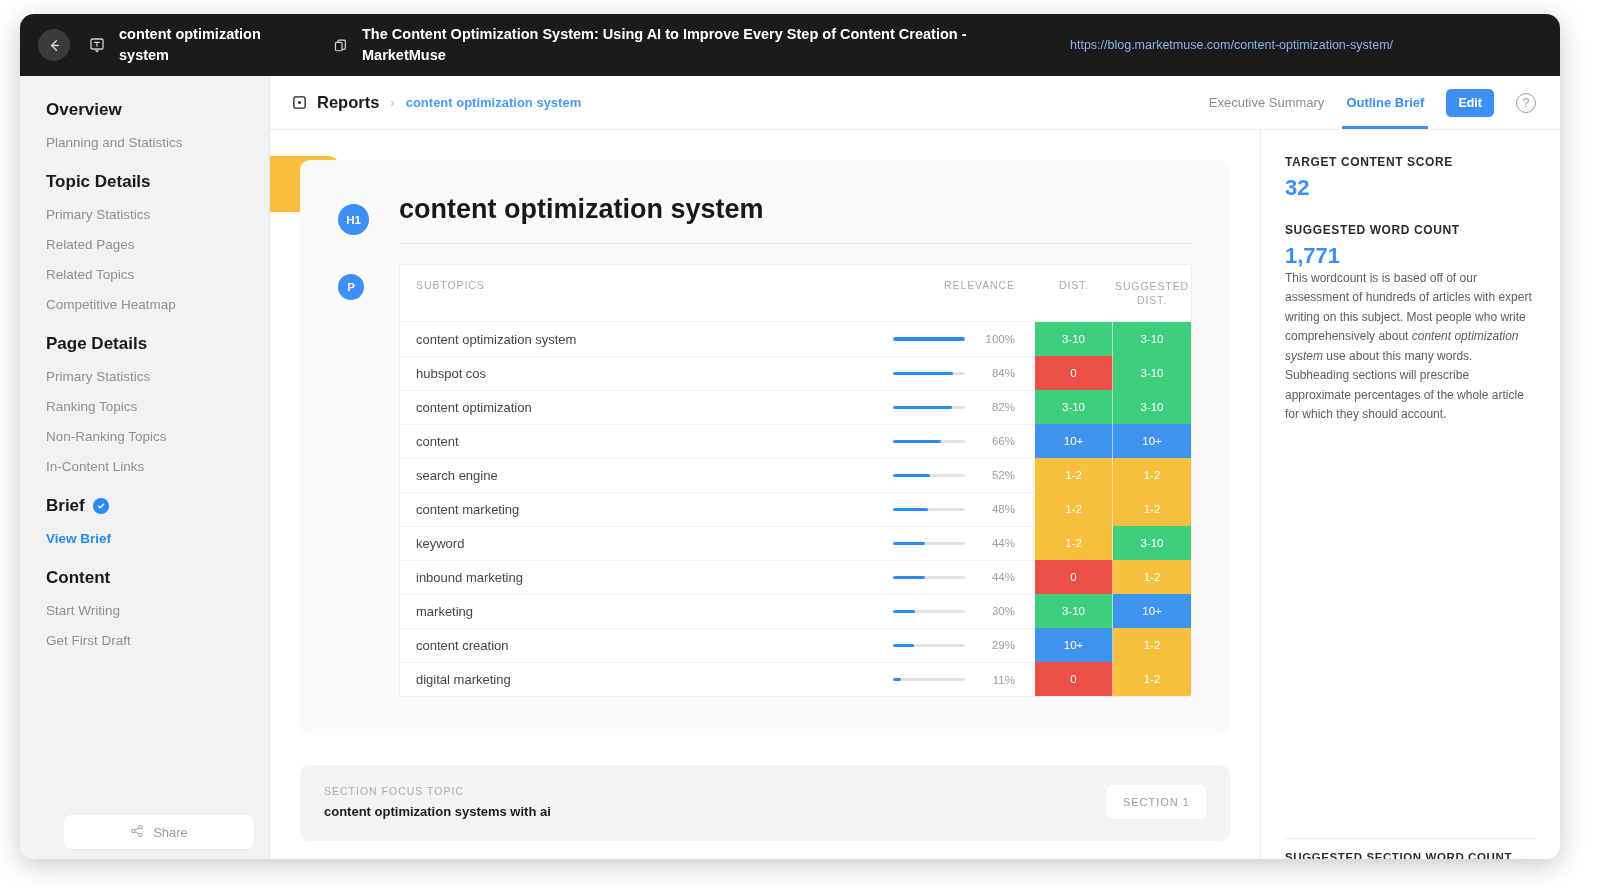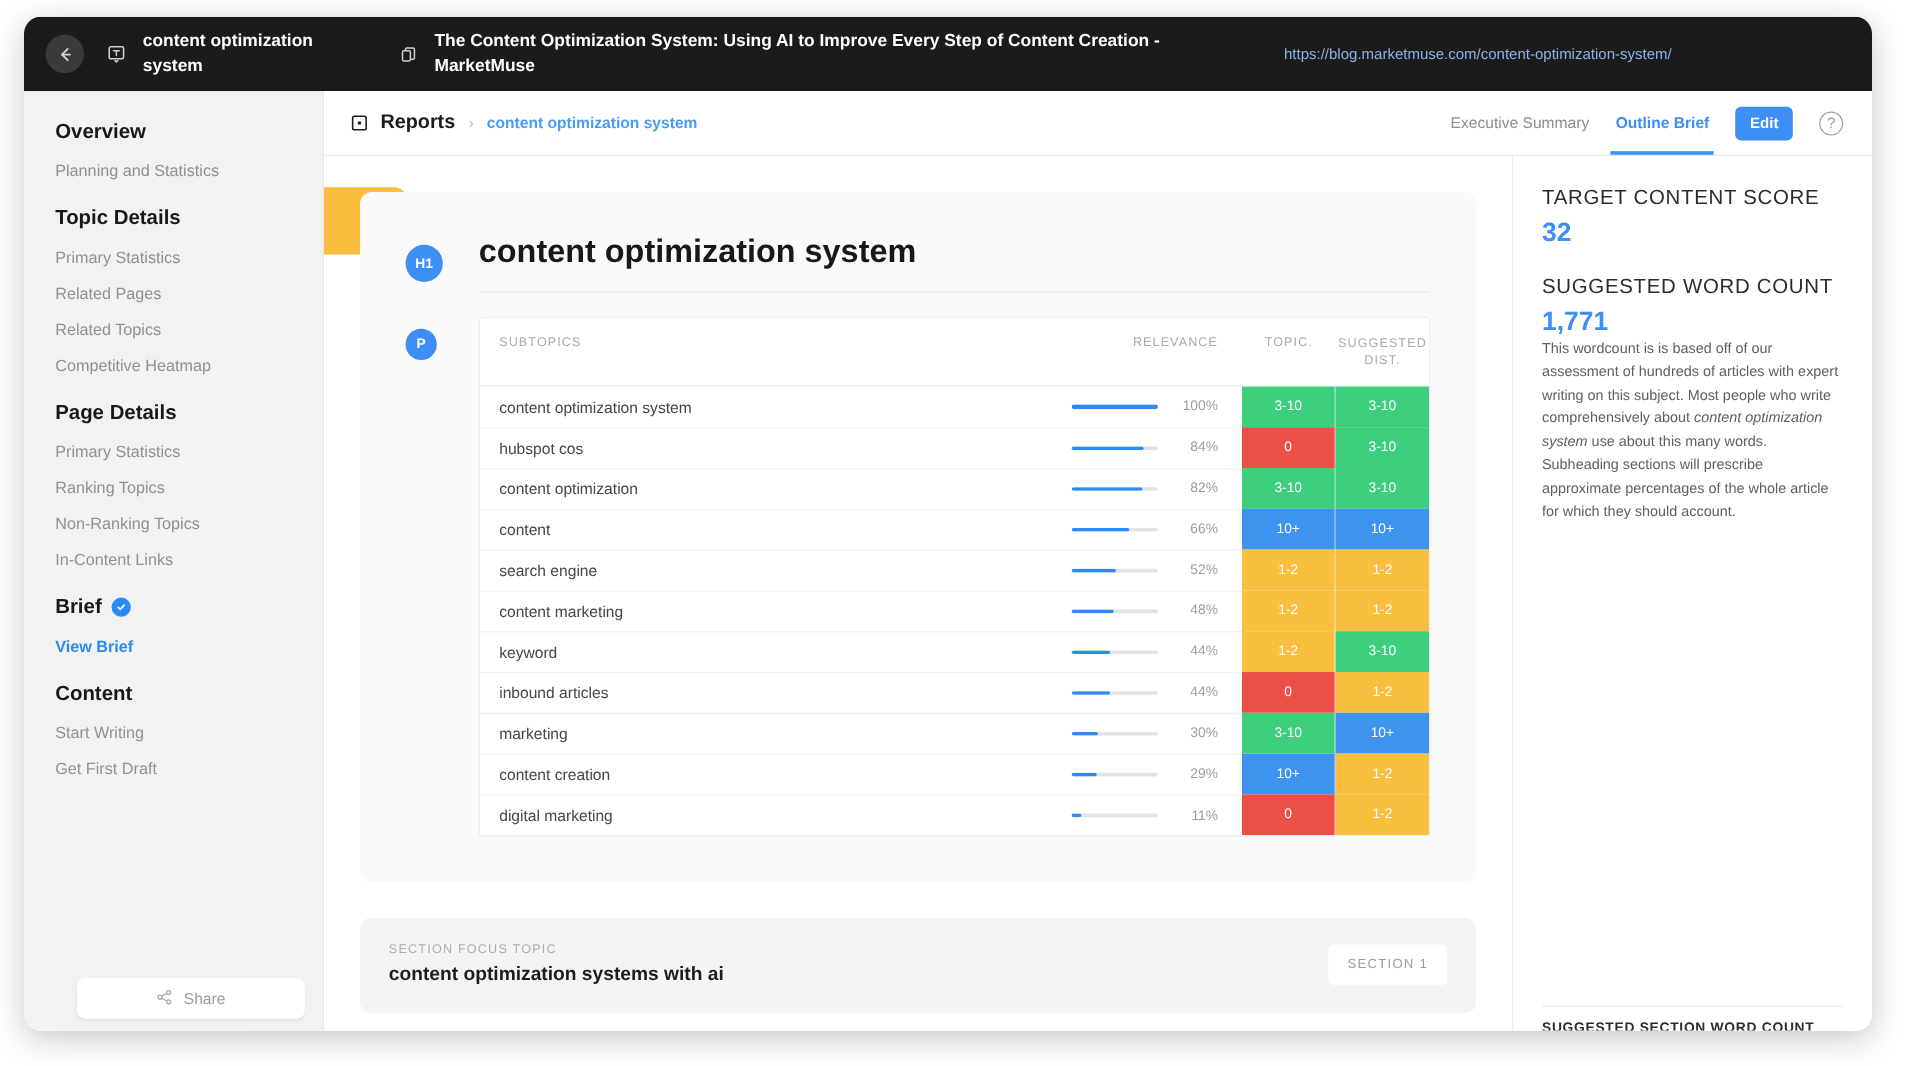--- a/index.html
+++ b/index.html
@@ -308,41 +308,41 @@
     border-radius: 9px;
     padding: 20px 24px 22px 24px;
     display: flex;
     align-items: center;
   }
   .sect-label {
     font-size: 10.5px; letter-spacing: 1px;
     color: #a9abaf; font-weight: 500;
   }
   .sect-title {
-    font-size: 16px; font-weight: bold; color: #1a1c1f; margin-top: 7px;
+    font-size: 13px; font-weight: bold; color: #1a1c1f; margin-top: 7px;
   }
   .sect-pill {
     margin-left: auto;
     background: #fff; border-radius: 5px;
     font-size: 11px; letter-spacing: 1px; color: #9a9ca0;
     padding: 11px 16px;
     cursor: pointer;
   }
 
   
   .right-pane {
     width: 300px; flex: 0 0 300px;
     border-left: 1px solid #ededed;
     padding: 25px 24px 0 24px;
     background: #fff;
     position: relative;
     overflow: hidden;
   }
   .rp-label {
-    font-size: 17px; font-weight: normal; letter-spacing: 0.6px; color: #2a2c30;
+    font-size: 12px; font-weight: bold; letter-spacing: 0.6px; color: #2a2c30;
   }
   .rp-value {
     font-size: 22px; font-weight: bold; color: #3d8ef5; margin-top: 6px;
   }
   .rp-label.second { margin-top: 22px; }
   .rp-note {
     font-size: 12px;
     line-height: 1.62;
     color: #5c5e63;
   }
@@ -474,21 +474,21 @@
             </div>
 
             <div class="p-row">
               <div class="badge-p">P</div>
               <div class="table-wrap">
                 <table>
                   <thead>
                     <tr>
                       <th>SUBTOPICS</th>
                       <th class="c-rel">RELEVANCE</th>
-                      <th class="c-dist">TOPIC.</th>
+                      <th class="c-dist">DIST.</th>
                       <th class="c-sdist">SUGGESTED DIST.</th>
                     </tr>
                   </thead>
                   <tbody id="table-body">
                       <tr>
                         <td>content optimization system</td>
                         <td class="relcell">
                           <div class="relwrap">
                             <div class="bar-track">
                               <div class="bar-fill" style="width: 100%;"></div>
@@ -599,21 +599,21 @@
                           </div>
                         </td>
                         <td class="dcell">
                           <div class="dbox" style="background: rgb(249, 191, 63);">1-2</div>
                         </td>
                         <td class="dcell">
                           <div class="dbox last" style="background: rgb(62, 207, 126);">3-10</div>
                         </td>
                       </tr>
                       <tr>
-                        <td>inbound articles</td>
+                        <td>inbound marketing</td>
                         <td class="relcell">
                           <div class="relwrap">
                             <div class="bar-track">
                               <div class="bar-fill" style="width: 44%;"></div>
                             </div>
                             <span class="relpct">44%</span>
                           </div>
                         </td>
                         <td class="dcell">
                           <div class="dbox" style="background: rgb(236, 79, 72);">0</div>

